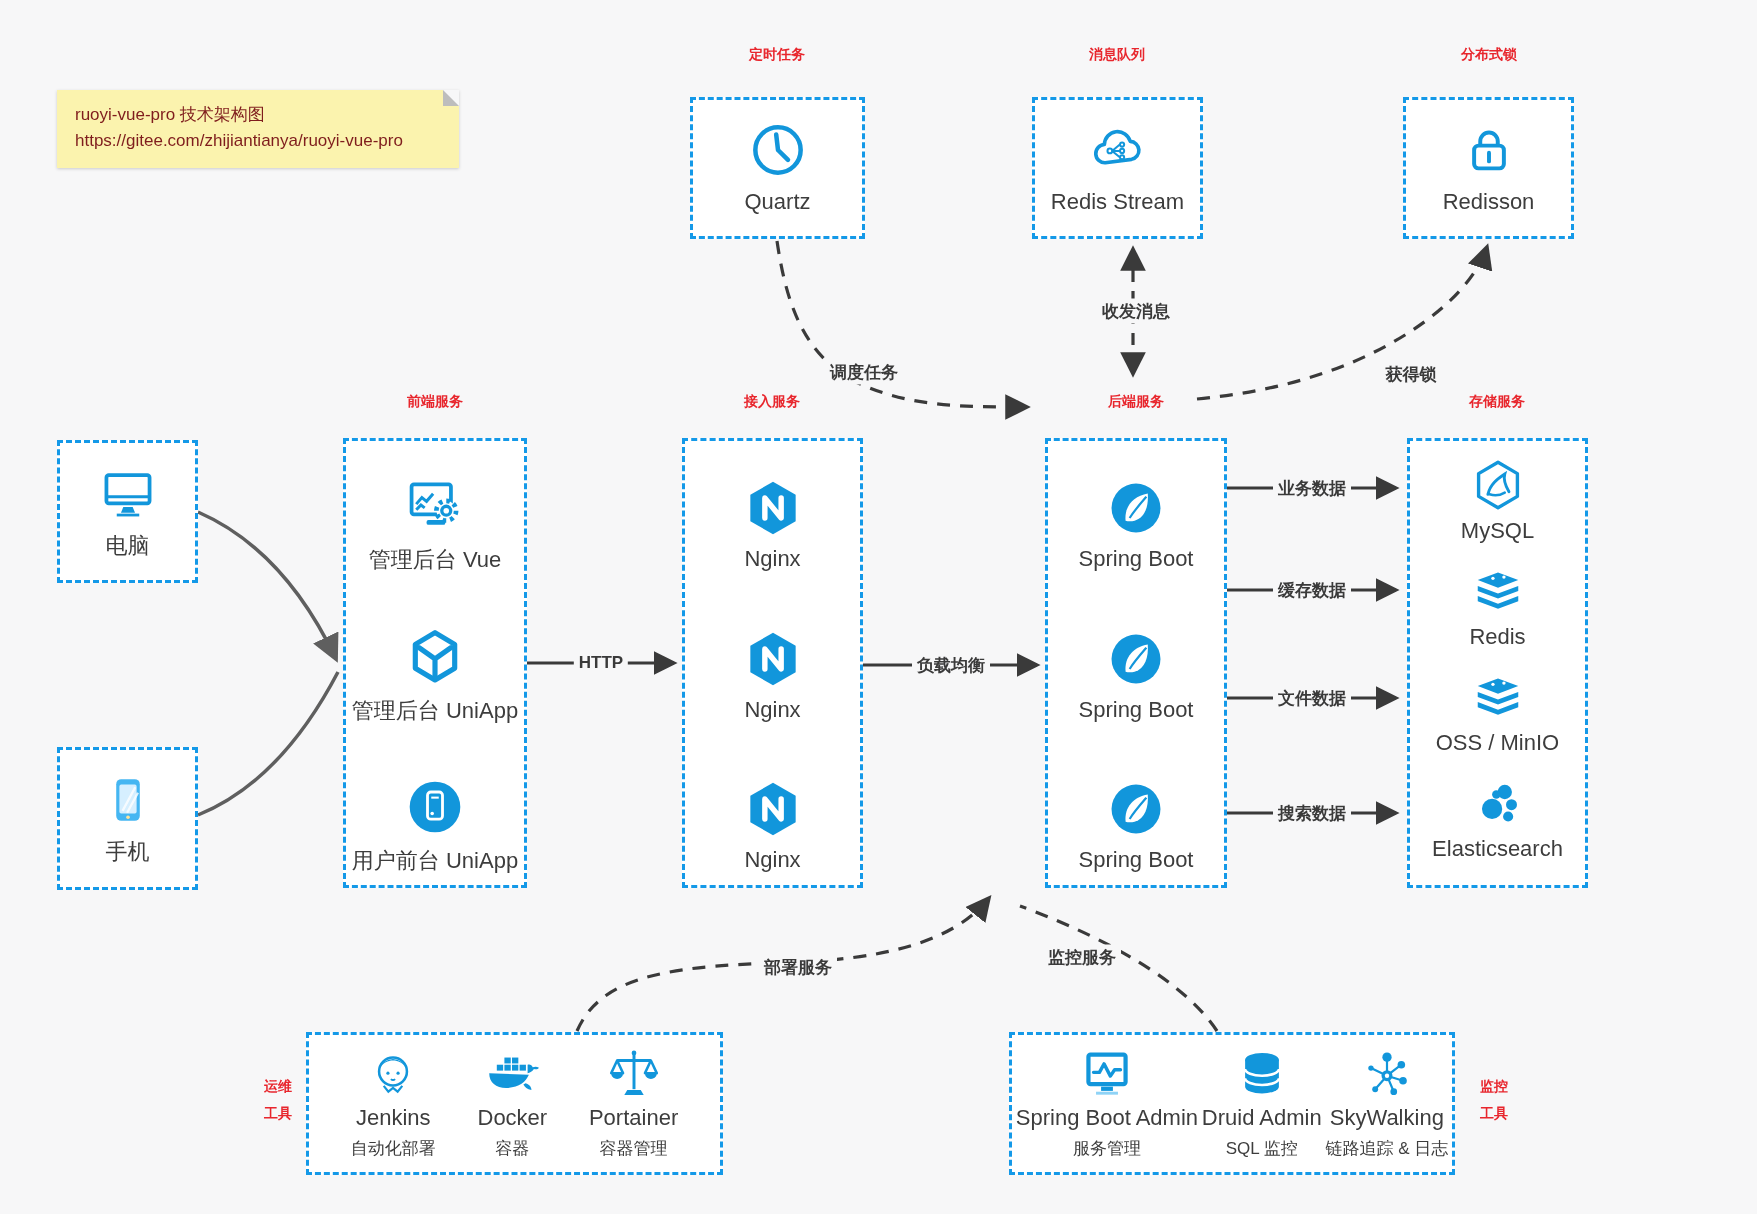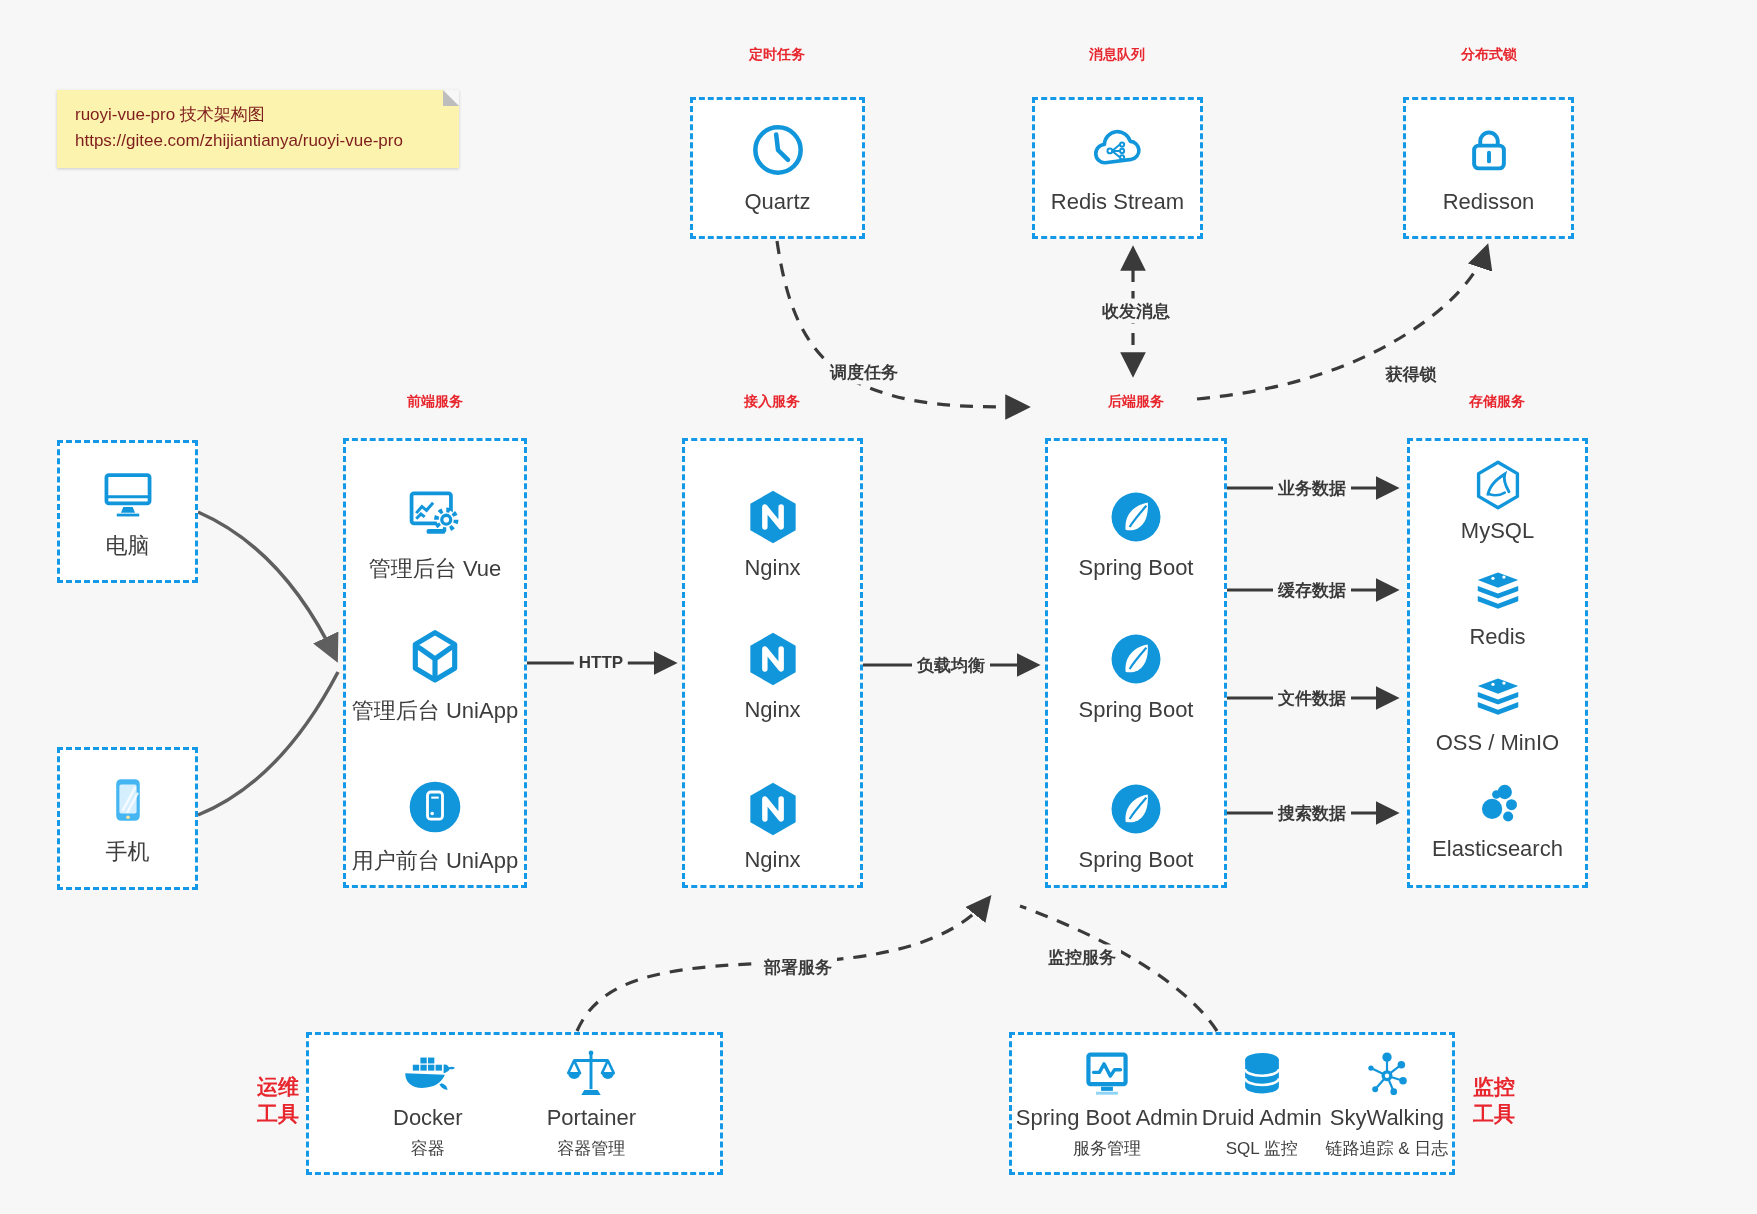--- a/index.html
+++ b/index.html
@@ -9,30 +9,30 @@
   .note{position:absolute;left:57px;top:90px;width:402px;height:78px;background:#fbf3ae;
         box-shadow:0 1px 3px rgba(0,0,0,.18);padding:12px 0 0 18px;box-sizing:border-box;
         font-size:17px;line-height:26px;color:#7f1d1d;}
   .note .fold{position:absolute;right:0;top:0;width:0;height:0;
         border-top:16px solid #f7f7f8;border-left:16px solid #bdbdbd;}
   
   .dbox{position:absolute;background:#ffffff;border:3px dashed #1499e8;box-sizing:border-box;}
   
   .gtitle{position:absolute;transform:translateX(-50%);color:#e8262d;font-weight:bold;
           font-size:14px;white-space:nowrap;}
-  .side-title{position:absolute;color:#e8262d;font-weight:bold;font-size:21px;line-height:27px;
+  .side-title{position:absolute;color:#e8262d;font-weight:bold;font-size:14px;line-height:27px;
           width:64px;text-align:center;}
   
   .node{position:absolute;left:0;width:100%;display:flex;flex-direction:column;
         align-items:center;justify-content:center;box-sizing:border-box;}
   .nlabel{font-size:22px;color:#3d3d3d;white-space:nowrap;}
   .sublabel{font-size:17px;color:#3d3d3d;white-space:nowrap;margin-top:2px;}
   .fullbox{top:0;height:100%;gap:10px;}
   .row3{height:146px;gap:9px;}
-  .row3.r0{top:20px;} .row3.r1{top:162px;} .row3.r2{top:312px;}
+  .row3.r0{top:11px;} .row3.r1{top:162px;} .row3.r2{top:312px;}
   .row4{height:106px;gap:6px;}
   .row4.r0{top:7px;} .row4.r1{top:113px;} .row4.r2{top:219px;} .row4.r3{top:325px;}
   .hrow{position:absolute;top:0;height:100%;width:100%;display:flex;justify-content:space-evenly;align-items:center;}
   .hitem{display:flex;flex-direction:column;align-items:center;gap:4px;}
   
   .elabel{position:absolute;transform:translate(-50%,-50%);background:#f7f7f8;color:#3a3a3a;
           font-size:17px;padding:1px 5px;white-space:nowrap;font-weight:bold;}
 </style>
 </head>
 <body>
@@ -272,20 +272,32 @@
         <circle cx="48" cy="34" r="6.5" fill="#1296db"></circle>
         <circle cx="44" cy="48" r="6" fill="#1296db"></circle>
         <circle cx="30" cy="22" r="5" fill="#1296db"></circle>
       </svg>
       <div class="nlabel">Elasticsearch</div>
     </div>
   </div>
 
   <div class="dbox" style="left:306px;top:1032px;width:417px;height:143px;">
     <div class="hrow">
+      <div class="hitem">
+        <svg width="54" height="54" viewBox="0 0 64 64">
+          <circle cx="32" cy="29" r="16.5" fill="none" stroke="#1296db" stroke-width="3"></circle>
+          <path d="M16.5 25 a16.5 16.5 0 0 1 31 0 c-4 -6.5 -9.5 -9 -15.5 -9 s-11.5 2.5 -15.5 9 Z" fill="#1296db"></path>
+          <circle cx="26" cy="31" r="1.9" fill="#1296db"></circle>
+            <circle cx="38" cy="31" r="1.9" fill="#1296db"></circle>
+          <path d="M29.5 38 q2.5 2.4 5 0" fill="none" stroke="#1296db" stroke-width="2.2"></path>
+          <path d="M21 46 l5.5 7 l5.5 -4.5 l5.5 4.5 l5.5 -7" fill="none" stroke="#1296db" stroke-width="2.6"></path>
+        </svg>
+        <div class="nlabel">Jenkins</div>
+        <div class="sublabel">自动化部署</div>
+      </div>
       <div class="hitem">
         <svg width="58" height="54" viewBox="0 0 64 64">
           <g fill="#1296db">
             <rect x="14" y="21" width="7.5" height="7"></rect>
               <rect x="23" y="21" width="7.5" height="7"></rect>
             <rect x="32" y="21" width="7.5" height="7"></rect>
               <rect x="41" y="21" width="7.5" height="7"></rect>
             <rect x="23" y="12.5" width="7.5" height="7"></rect>
               <rect x="32" y="12.5" width="7.5" height="7"></rect>
             <path d="M5 31 H49 C53 31 56 29 58 26 C60.5 27 62.5 26.5 64 24.5 C61.5 23 58.8 23 56.5 24 C55.5 21 52.8 20 50.5 21 L50.5 31 M5 31 C5 42 13 48.5 25 48.5 C40 48.5 48 42 52 33"></path>

